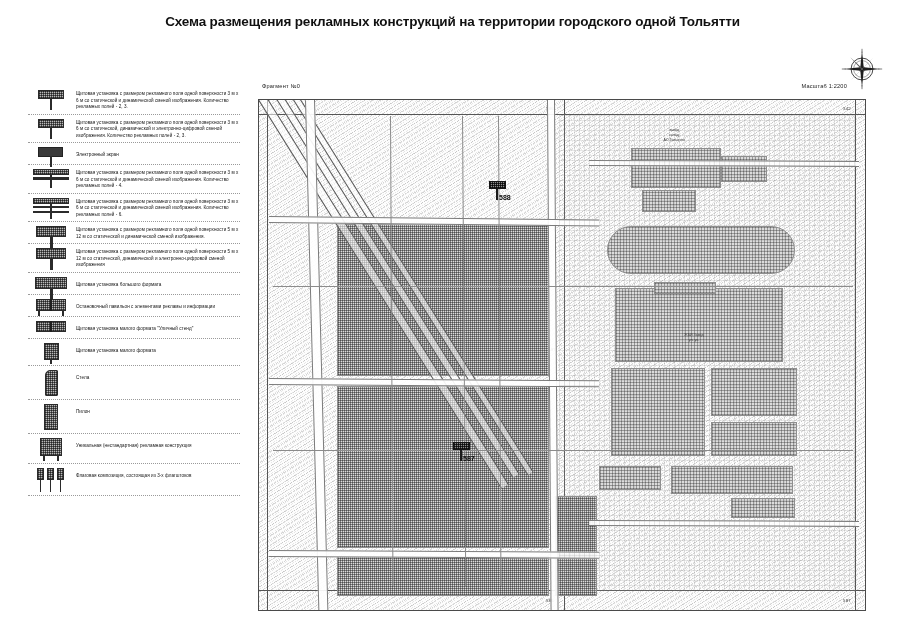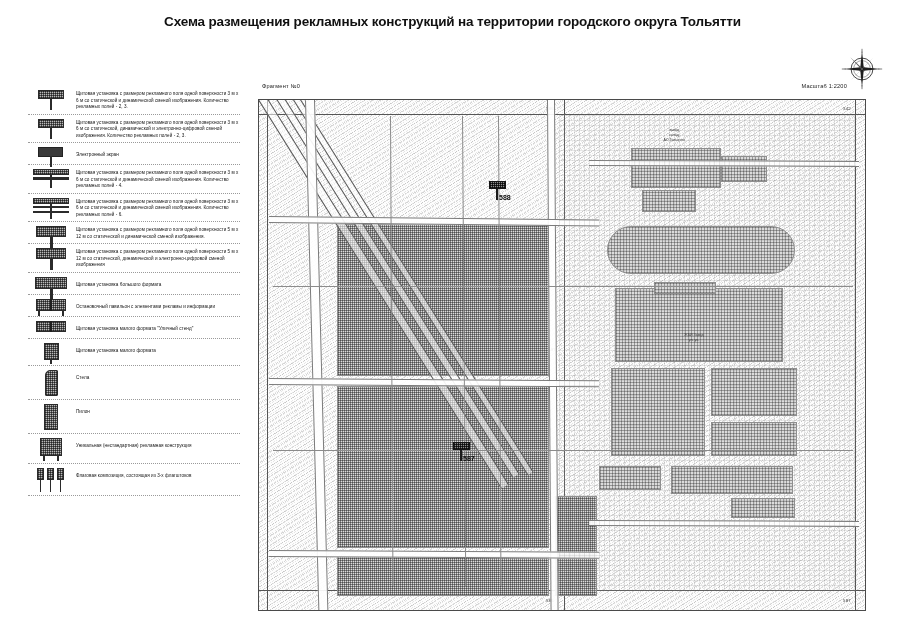--- a/index.html
+++ b/index.html
@@ -284,21 +284,21 @@
     position: absolute;
     right: 22px;
     top: 48px;
     width: 42px;
     height: 48px;
   }
 </style>
 </head>
 <body>
 
-<div id="page-title">Схема размещения рекламных конструкций на территории городского округа Тольятти</div>
+<div id="page-title">Схема размещения рекламных конструкций на территории городского одной Тольятти</div>
 
 <div id="legend">
 
   <div class="legend-row">
     <div class="legend-sym">
       <div class="sym sym-board">
           <div class="head halftone"></div>
           <div class="leg post"></div>
         </div>
     </div>

